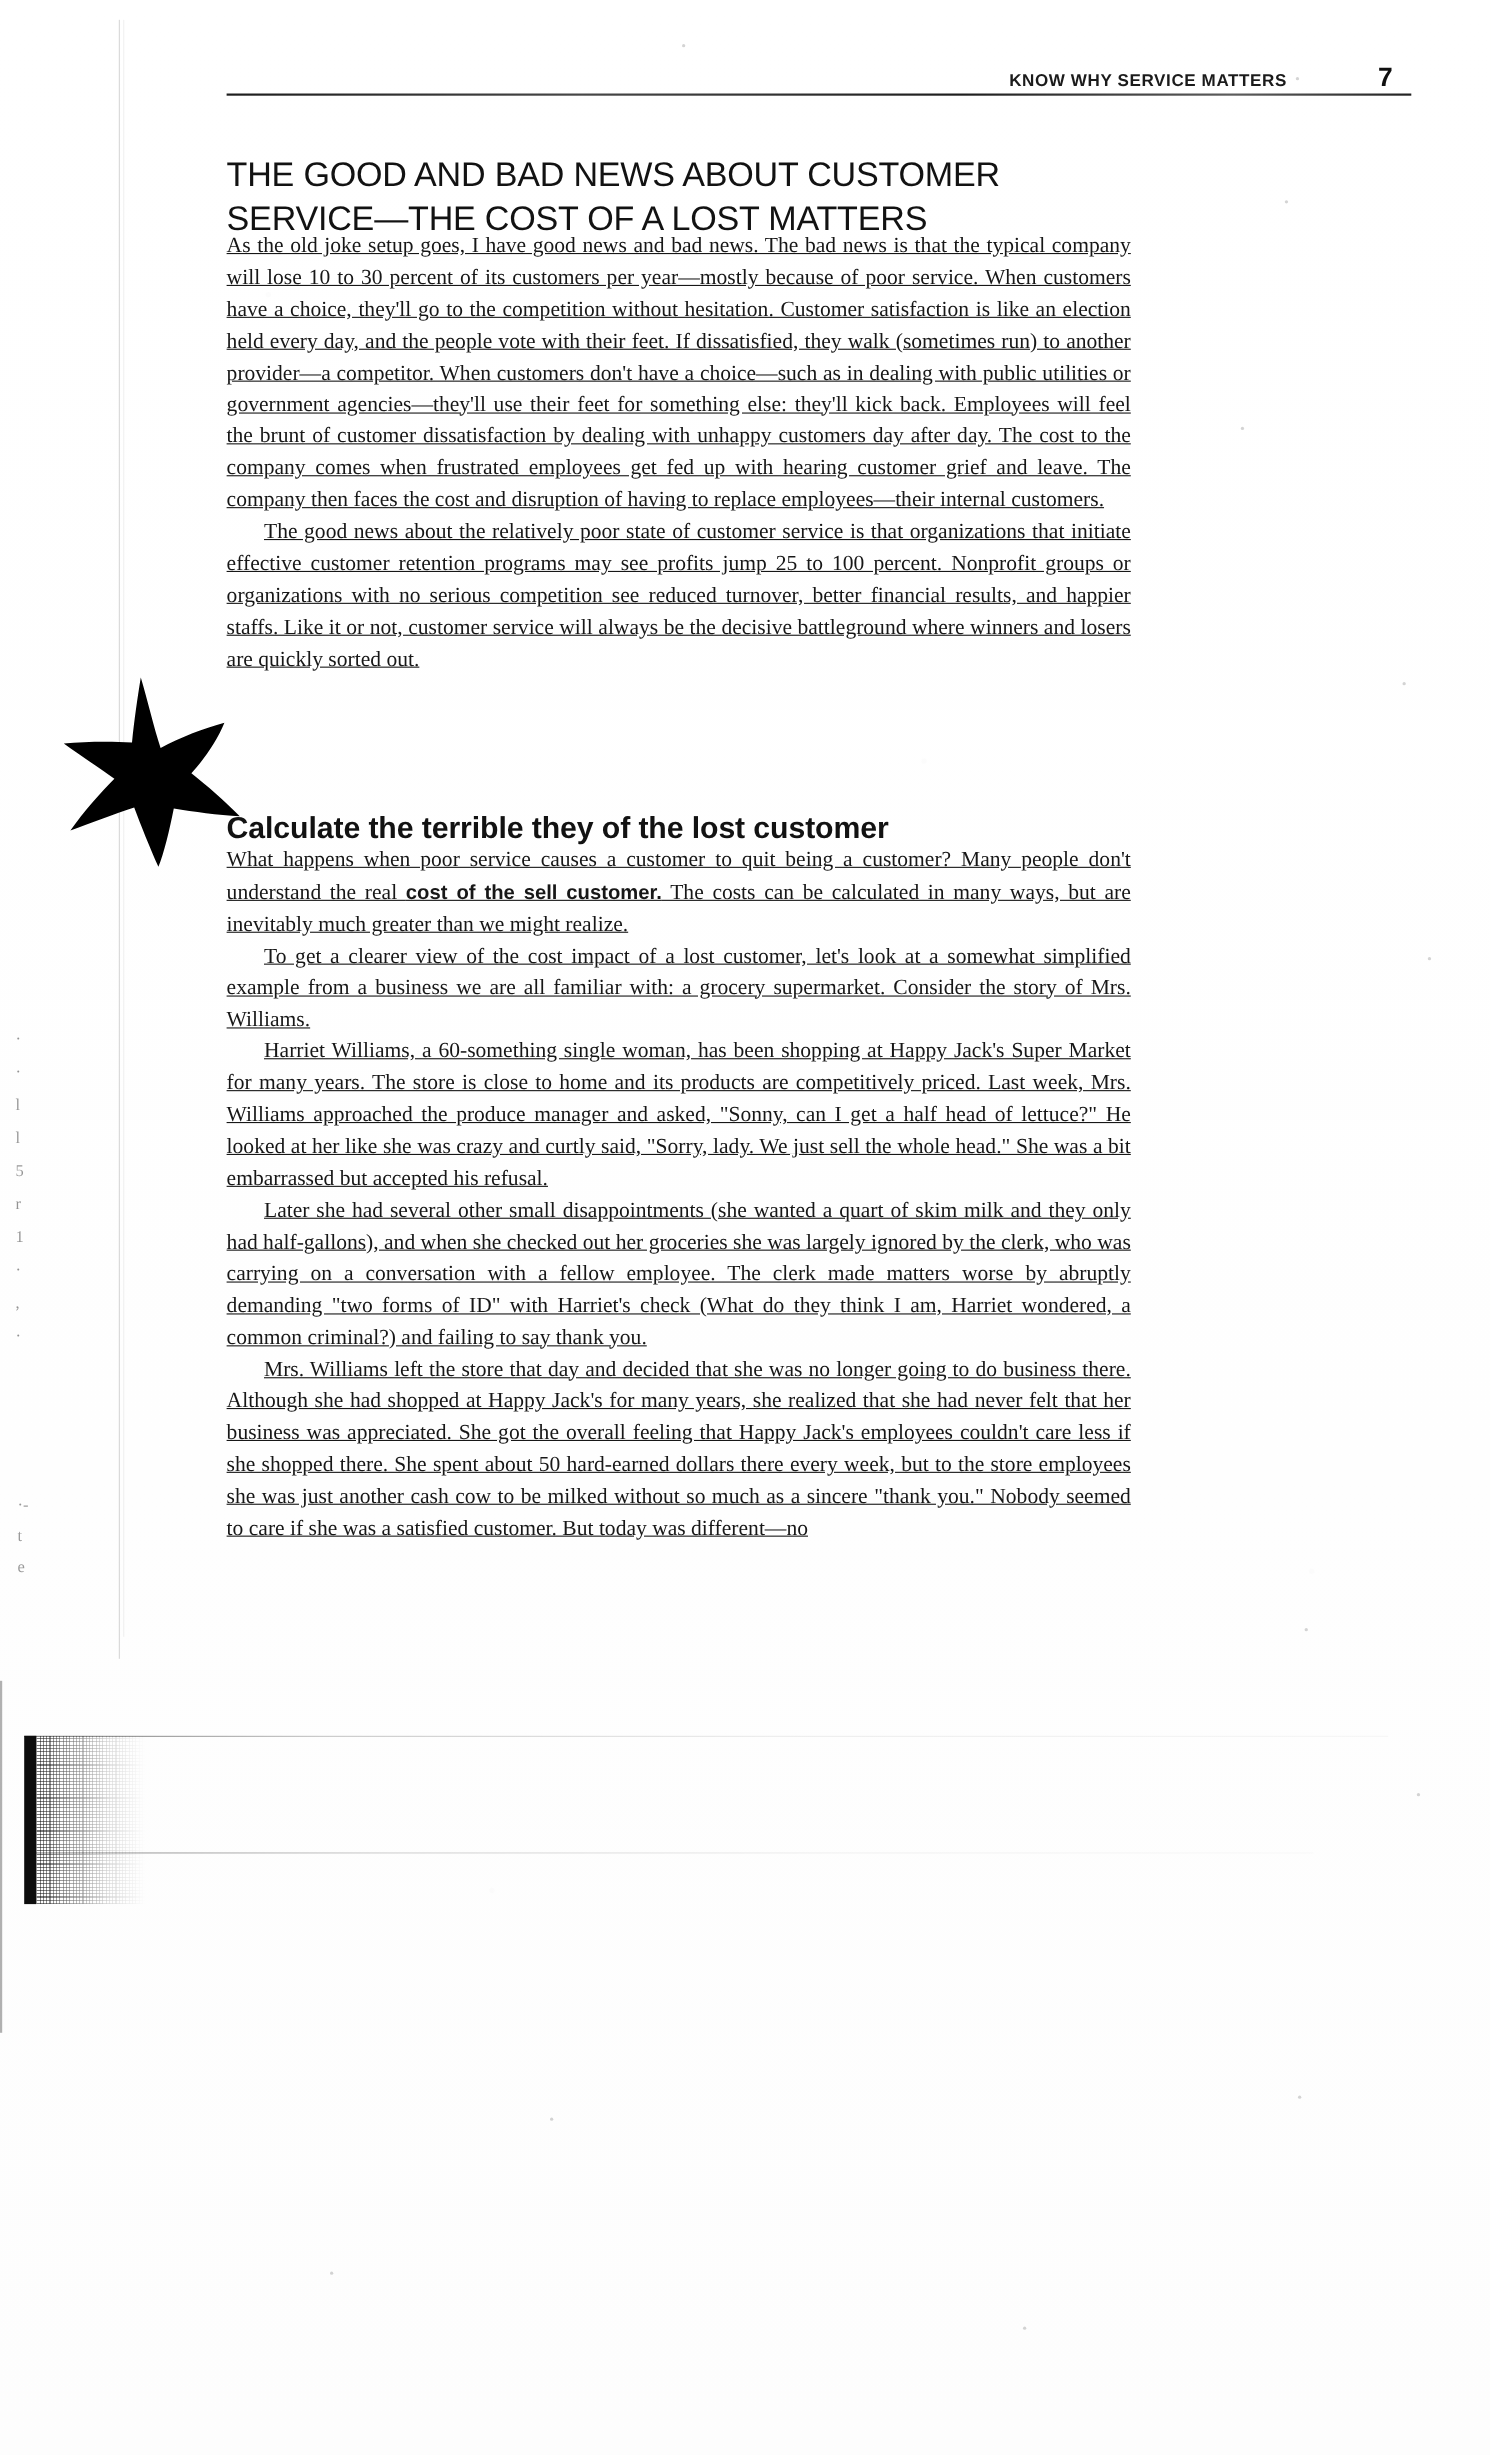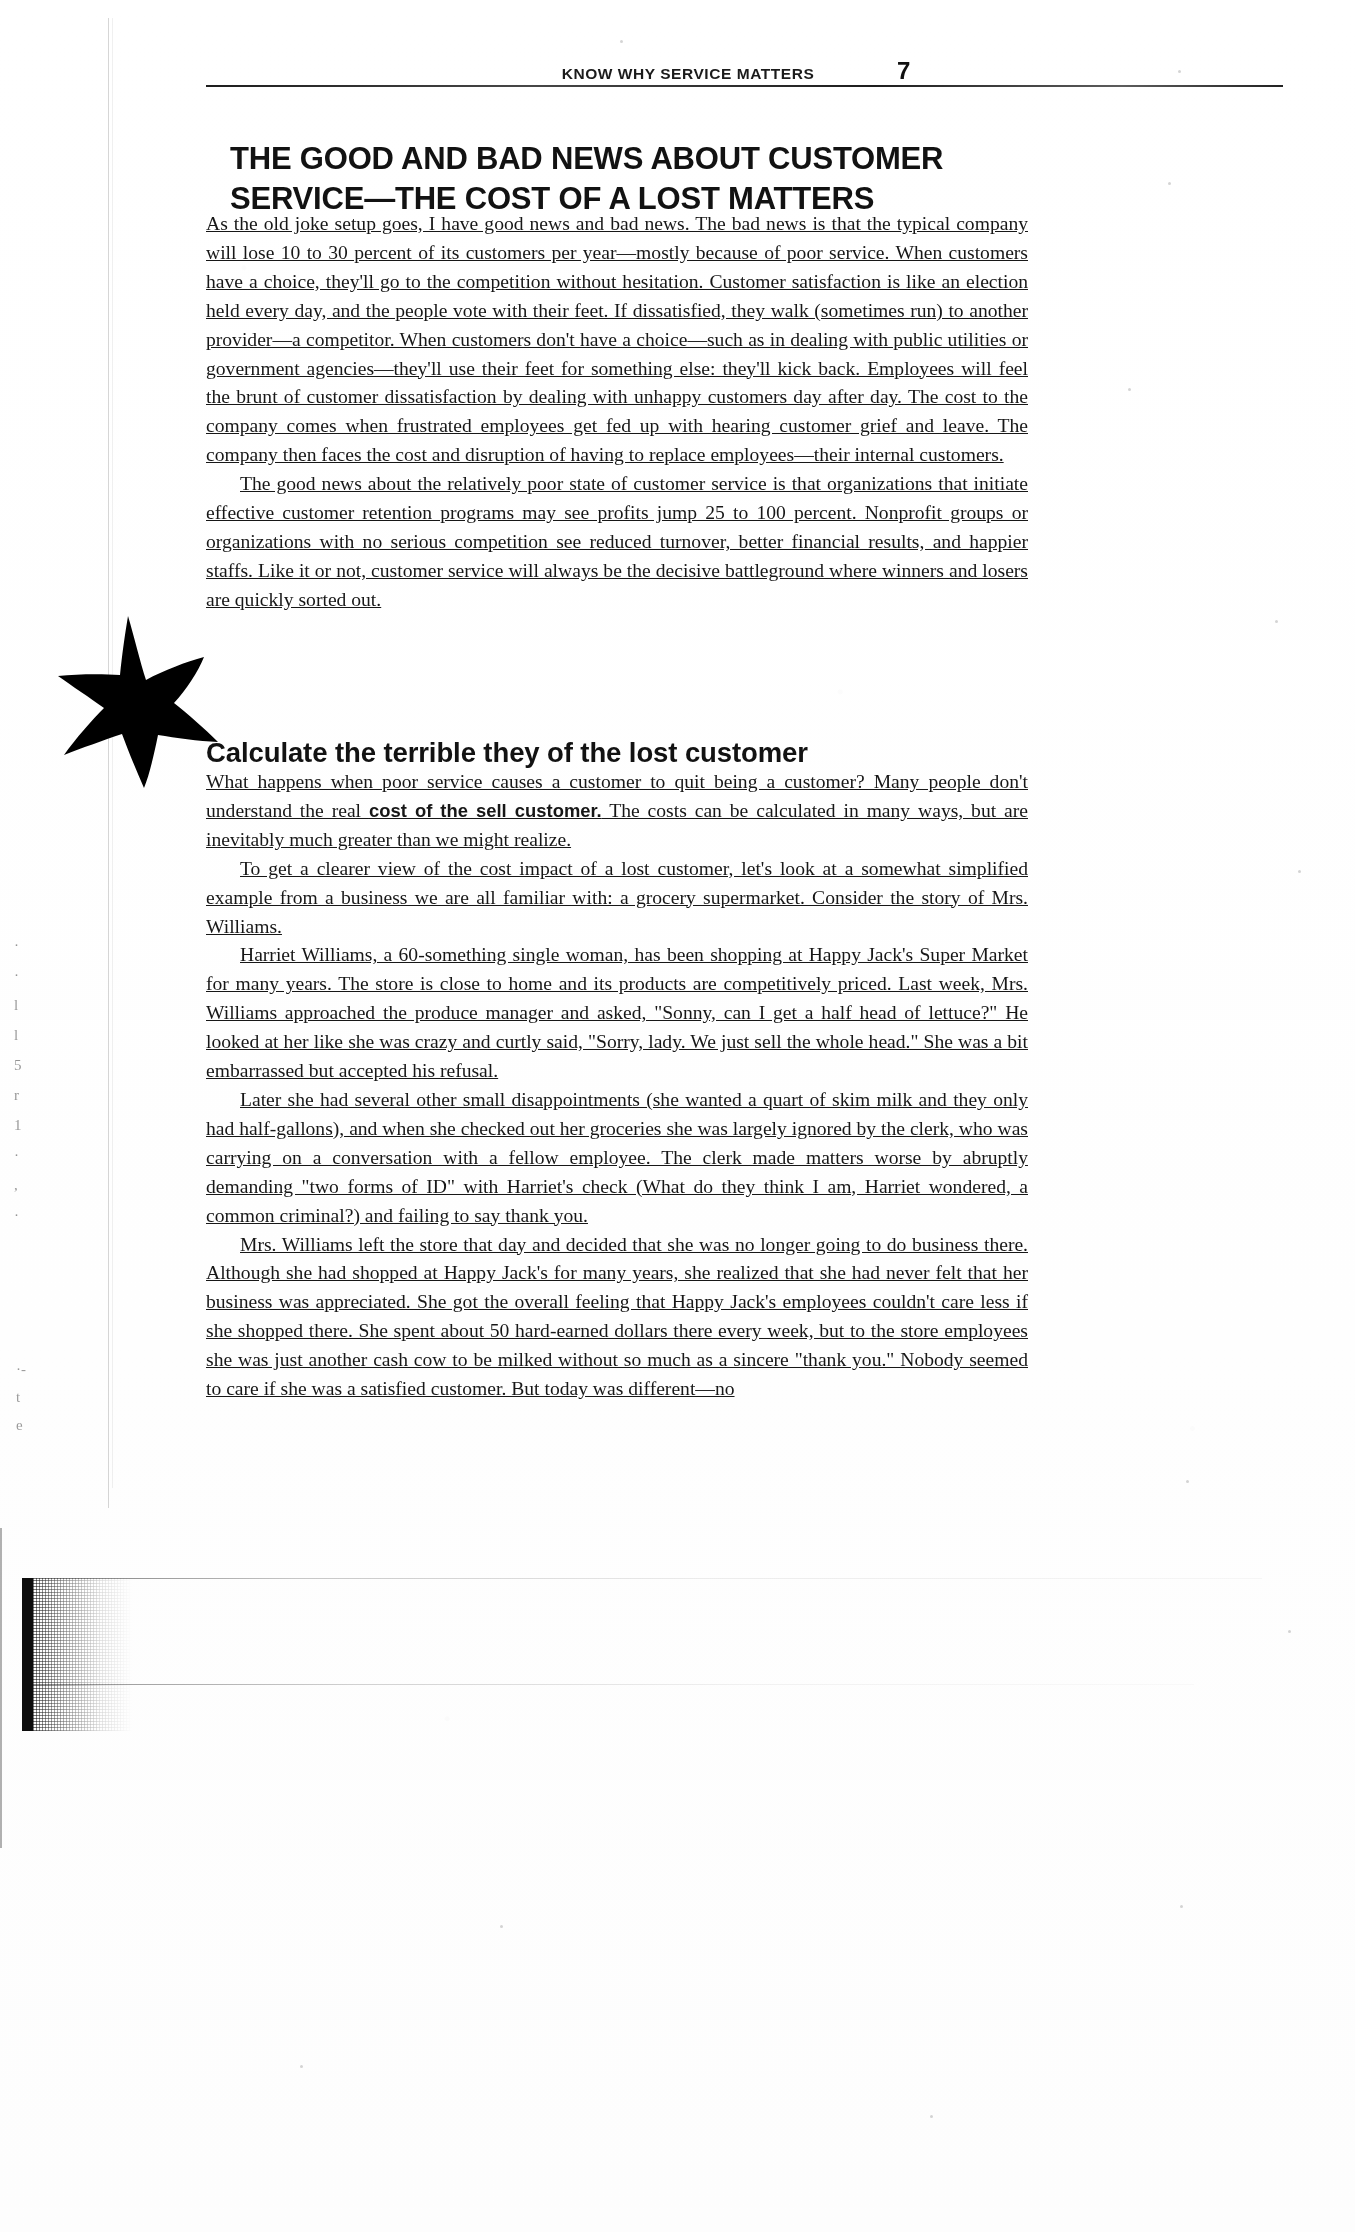--- a/index.html
+++ b/index.html
@@ -50,21 +50,21 @@
   }
 
   
   .running-head {
     position: absolute;
     left: 206px;
     top: 57px;
     width: 1060px;
     display: flex;
     align-items: baseline;
-    justify-content: center;
+    justify-content: flex-end;
     font-family: "Liberation Sans", "DejaVu Sans", sans-serif;
   }
   .running-head-title {
     font-size: 15.5px;
     font-weight: 700;
     letter-spacing: 0.55px;
     color: #1b1b1b;
     white-space: nowrap;
   }
   .running-head-page {
@@ -89,26 +89,25 @@
       rgba(10,10,10,0.90) 100%);
   }
 
   
   .chapter-title {
     position: absolute;
     left: 206px;
     top: 118px;
     width: 860px;
     font-family: "Liberation Sans", "DejaVu Sans", sans-serif;
-    font-weight: 700;
+    font-weight: 400;
     font-size: 31px;
     line-height: 1.30;
     letter-spacing: -0.2px;
     color: #121212;
-    margin-left: 24px;
   }
   .chapter-title .tl {
     display: block;
   }
 
   .section-heading {
     position: absolute;
     left: 206px;
     top: 714px;
     width: 830px;

